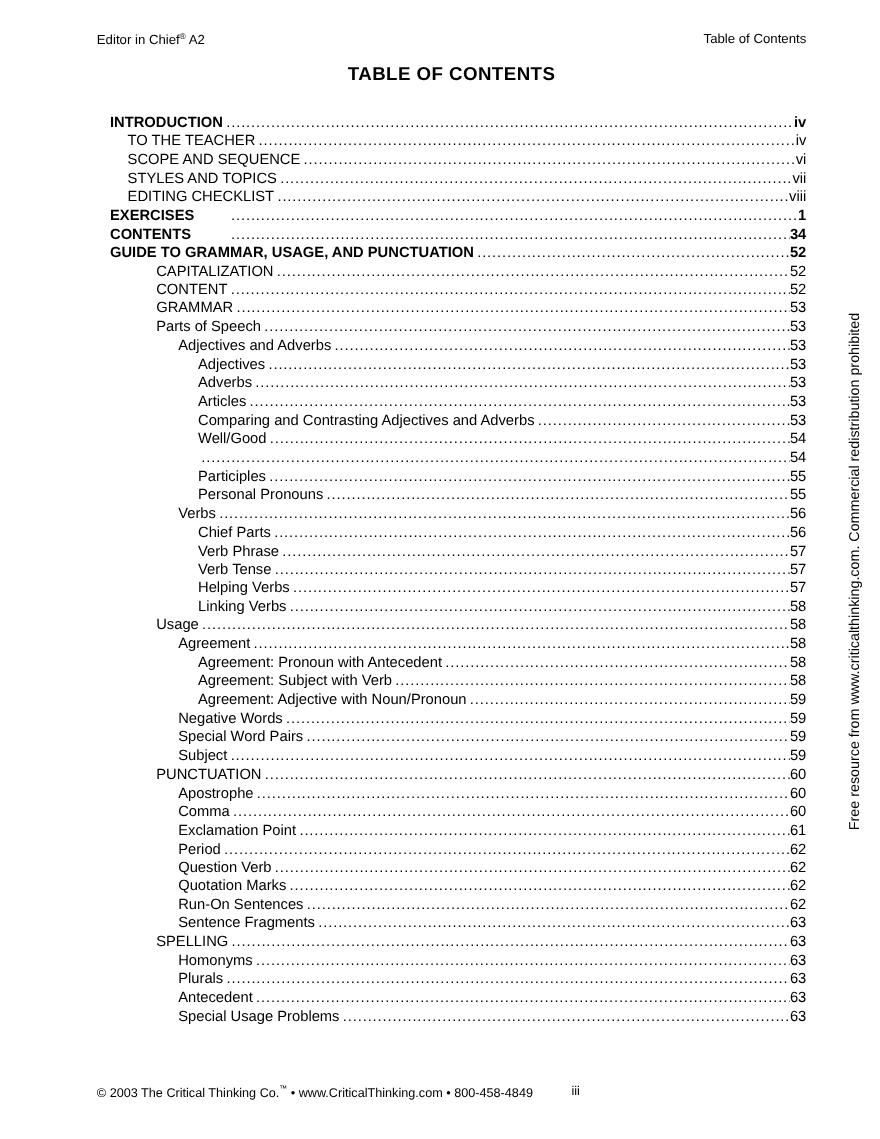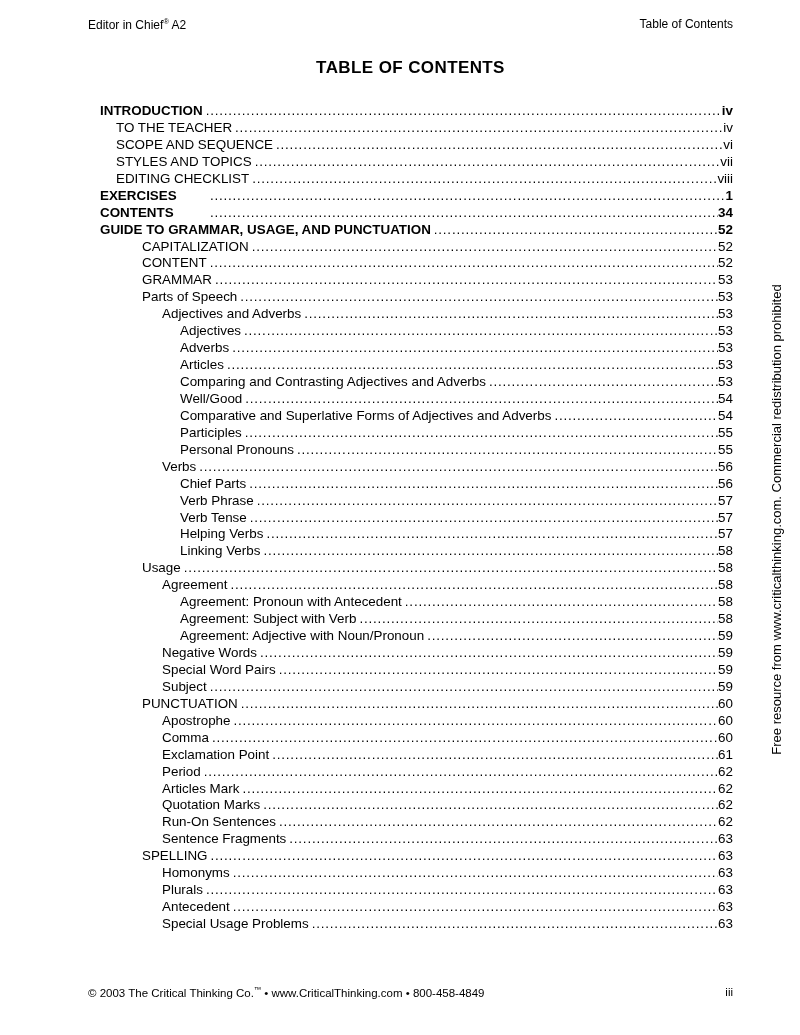--- a/index.html
+++ b/index.html
@@ -7,21 +7,21 @@
     width: 800px; height: 1035px;
     background: #ffffff;
     font-family: "Liberation Sans", sans-serif;
     color: #000;
     position: relative;
     overflow: hidden;
   }
   .page { position: absolute; inset: 0; }
 
   .header {
-    position: absolute; top: 17px; left: 88px; width: 645px;
+    position: absolute; top: 28px; left: 88px; width: 645px;
     display: flex; justify-content: space-between;
     font-size: 12px;
   }
   sup { font-size: 0.62em; }
 
   .title {
     position: absolute; top: 58px; left: 88px; width: 645px;
     margin: 0; text-align: center;
     font-size: 17px; font-weight: bold; letter-spacing: 0.4px;
   }
@@ -48,22 +48,23 @@
 
   .sidebar-text {
     position: absolute; left: 496px; top: 512px;
     width: 560px; text-align: center; white-space: nowrap;
     transform: rotate(-90deg);
     font-size: 13px;
   }
 
   .footer {
     position: absolute; top: 986px; left: 88px; width: 645px;
-    display: flex; justify-content: space-between;
+    display: flex; 
     font-size: 11.5px;
+    gap: 35px;
   }
 </style>
 </head>
 <body>
 
 <div class="page">
 
   <div class="header">
     <div class="header-left">
       <span>Editor in Chief</span><sup>®</sup><span> A2</span>
@@ -158,21 +159,20 @@
         <span class="toc-label">Comparing and Contrasting Adjectives and Adverbs</span>
         <span class="toc-dots">................................................................................................................................................................................................................................................</span>
         <span class="toc-page">53</span>
       </div>
       <div class="toc-row lv4">
         <span class="toc-label">Well/Good</span>
         <span class="toc-dots">................................................................................................................................................................................................................................................</span>
         <span class="toc-page">54</span>
       </div>
       <div class="toc-row lv4">
-        <span class="toc-label">Comparative and Superlative Forms of Adjectives and Adverbs</span>
         <span class="toc-dots">................................................................................................................................................................................................................................................</span>
         <span class="toc-page">54</span>
       </div>
       <div class="toc-row lv4">
         <span class="toc-label">Participles</span>
         <span class="toc-dots">................................................................................................................................................................................................................................................</span>
         <span class="toc-page">55</span>
       </div>
       <div class="toc-row lv4">
         <span class="toc-label">Personal Pronouns</span>
@@ -268,21 +268,21 @@
         <span class="toc-label">Exclamation Point</span>
         <span class="toc-dots">................................................................................................................................................................................................................................................</span>
         <span class="toc-page">61</span>
       </div>
       <div class="toc-row lv3">
         <span class="toc-label">Period</span>
         <span class="toc-dots">................................................................................................................................................................................................................................................</span>
         <span class="toc-page">62</span>
       </div>
       <div class="toc-row lv3">
-        <span class="toc-label">Articles Mark</span>
+        <span class="toc-label">Question Verb</span>
         <span class="toc-dots">................................................................................................................................................................................................................................................</span>
         <span class="toc-page">62</span>
       </div>
       <div class="toc-row lv3">
         <span class="toc-label">Quotation Marks</span>
         <span class="toc-dots">................................................................................................................................................................................................................................................</span>
         <span class="toc-page">62</span>
       </div>
       <div class="toc-row lv3">
         <span class="toc-label">Run-On Sentences</span>

